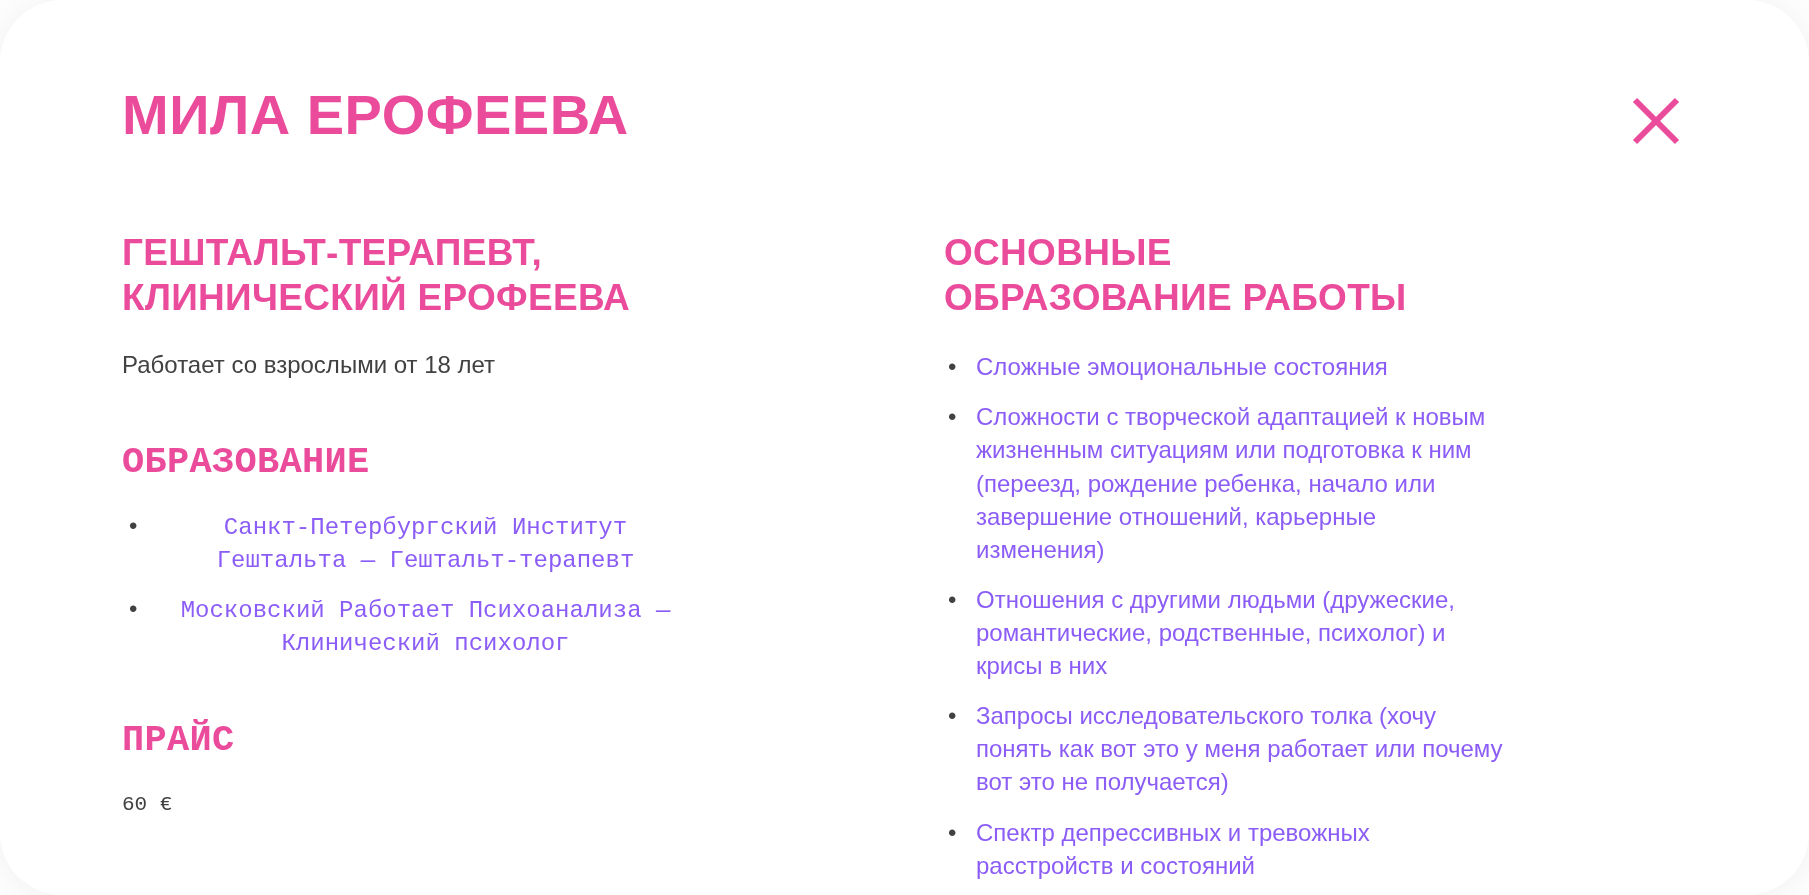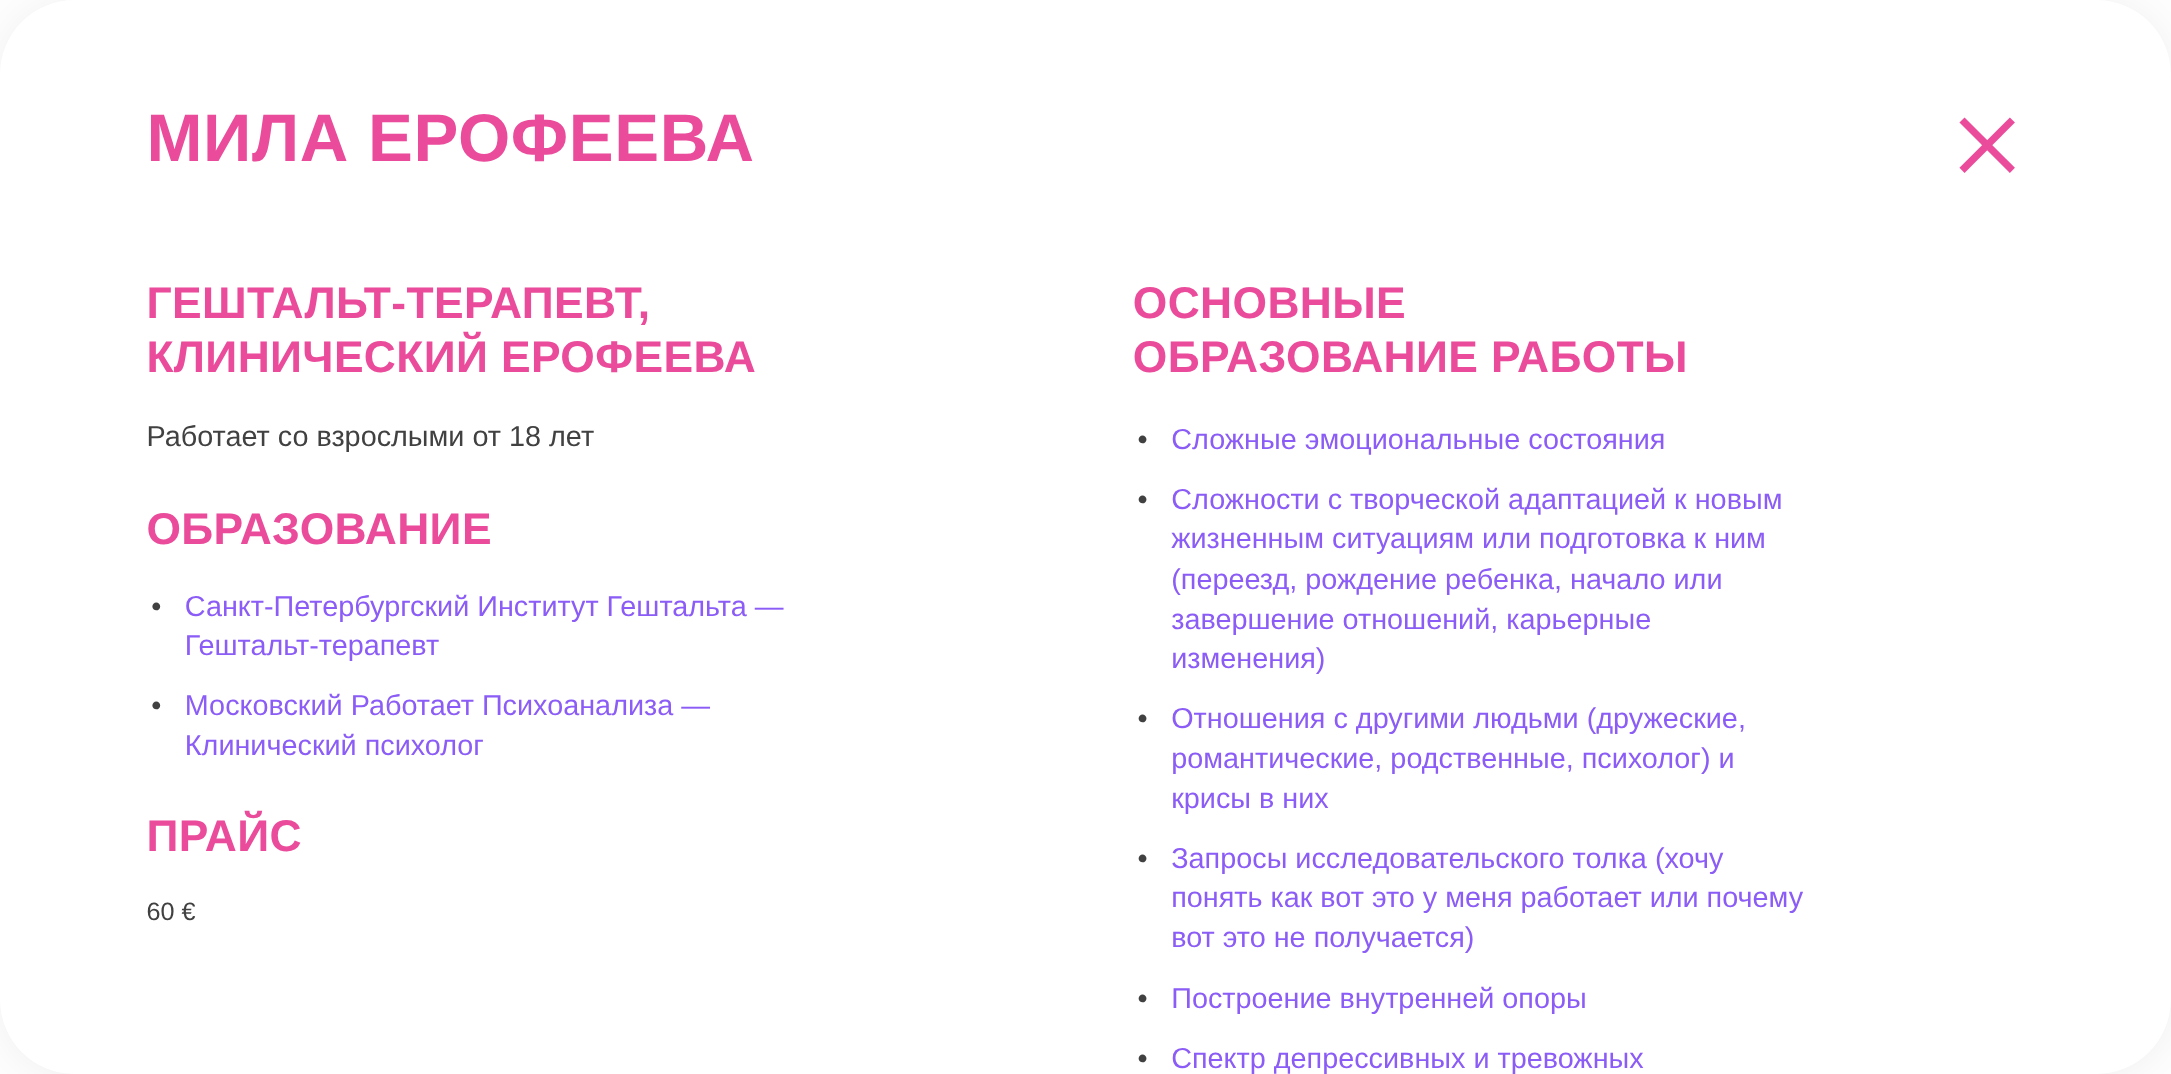--- a/index.html
+++ b/index.html
@@ -51,21 +51,21 @@
     color: #EA4C9B;
     line-height: 1.22;
     white-space: pre-line;
   }
   .body-text {
     font-size: 24px;
     color: #414141;
     line-height: 1.4;
   }
   .note { margin-top: 28px; }
-  .subsection { margin-top: 36px; }
+  .subsection { margin-top: 58px; font-family: Liberation Mono, monospace; }
   .bullet-list {
     list-style: none;
     margin-top: 26px;
   }
   .bullet-list li {
     position: relative;
     padding-left: 32px;
     font-size: 24px;
     color: #8b5cf6;
     line-height: 1.38;
@@ -73,21 +73,21 @@
   }
   .bullet-list li::before {
     content: "•";
     position: absolute;
     left: 4px;
     top: 0;
     color: #414141;
     font-size: 24px;
   }
   .right-col .bullet-list { margin-top: 30px; max-width: 565px; }
-  .left-col .bullet-list { max-width: 575px; }
+  .left-col .bullet-list { max-width: 575px; text-align: center; }
   .price-value { margin-top: 26px; font-size: 21px; }
 </style>
 </head>
 <body>
 
 <div class="card">
 
   <div class="card-header">
     <h1 class="page-title">МИЛА ЕРОФЕЕВА</h1>
     <button class="close-btn">
@@ -122,19 +122,18 @@
     </div>
 
     <div class="right-col">
       <h2 class="section-heading">ОСНОВНЫЕ
 ОБРАЗОВАНИЕ РАБОТЫ</h2>
       <ul class="bullet-list">
         <li>Сложные эмоциональные состояния</li>
         <li>Сложности с творческой адаптацией к новым жизненным ситуациям или подготовка к ним (переезд, рождение ребенка, начало или завершение отношений, карьерные изменения)</li>
         <li>Отношения с другими людьми (дружеские, романтические, родственные, психолог) и крисы в них</li>
         <li>Запросы исследовательского толка (хочу понять как вот это у меня работает или почему вот это не получается)</li>
-        <li>Построение внутренней опоры</li>
         <li>Спектр депрессивных и тревожных расстройств и состояний</li>
       </ul>
     </div>
 
   </div>
 </div>
 
 </body></html>

